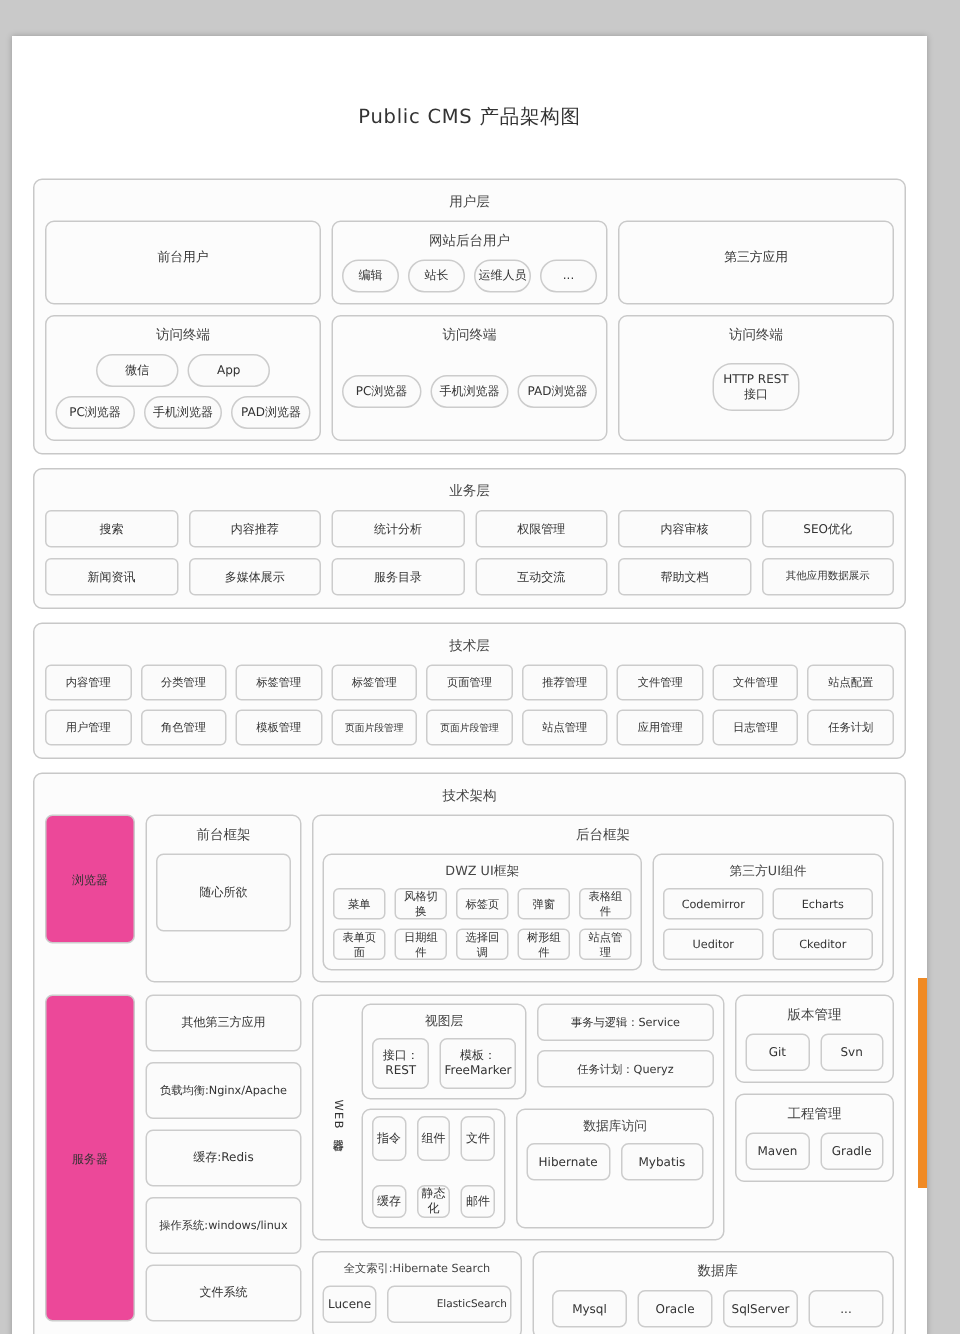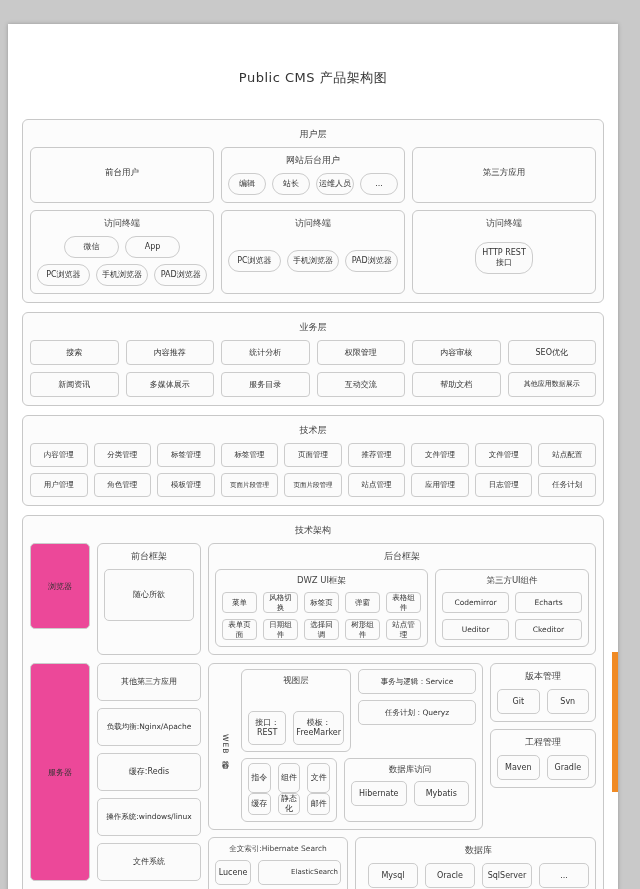--- a/index.html
+++ b/index.html
@@ -73,21 +73,21 @@
   .dwz-grid{display:grid;grid-template-columns:repeat(5,1fr);gap:6px;}
   .dwz-grid .box{height:21px;border-radius:4px;font-size:7.5px;}
   .third-grid{display:grid;grid-template-columns:repeat(2,1fr);gap:6px;}
   .third-grid .box{height:21px;border-radius:4px;font-size:7.5px;}
 
   .cols{display:flex;gap:7px;}
   .small-stack{display:flex;flex-direction:column;gap:6px;}
   .h22{height:22px;}
   .h25{height:25px;}
   .h30{height:30px;}
-  .h34{height:34px;margin-top:19px;}
+  .h34{height:34px;}
   .h38{height:38px;}
   .ctr-title{text-align:center;font-size:8.5px;color:#444;padding:1px 0 5px 0;}
 </style>
 </head>
 <body>
 
 <div class="page">
   <div class="orange-tab"></div>
 
   <div class="title">Public CMS 产品架构图</div>
@@ -264,21 +264,21 @@
                   </div>
                 </div>
 
                 <div class="cols" style="margin-top:6px;">
                   <div class="dwz" style="flex:1;">
                     <div class="cols">
                       <div class="box h30" style="flex:1;">指令</div>
                       <div class="box h30" style="flex:1;">组件</div>
                       <div class="box h30" style="flex:1;">文件</div>
                     </div>
-                    <div class="cols" style="margin-top:0;">
+                    <div class="cols" style="margin-top:16px;">
                       <div class="box h22" style="flex:1;">缓存</div>
                       <div class="box h22" style="flex:1;">静态化</div>
                       <div class="box h22" style="flex:1;">邮件</div>
                     </div>
                   </div>
                   <div class="dwz" style="width:118px;">
                     <div class="ctr-title">数据库访问</div>
                     <div class="cols">
                       <div class="box h25" style="flex:1;">Hibernate</div>
                       <div class="box h25" style="flex:1;">Mybatis</div>

